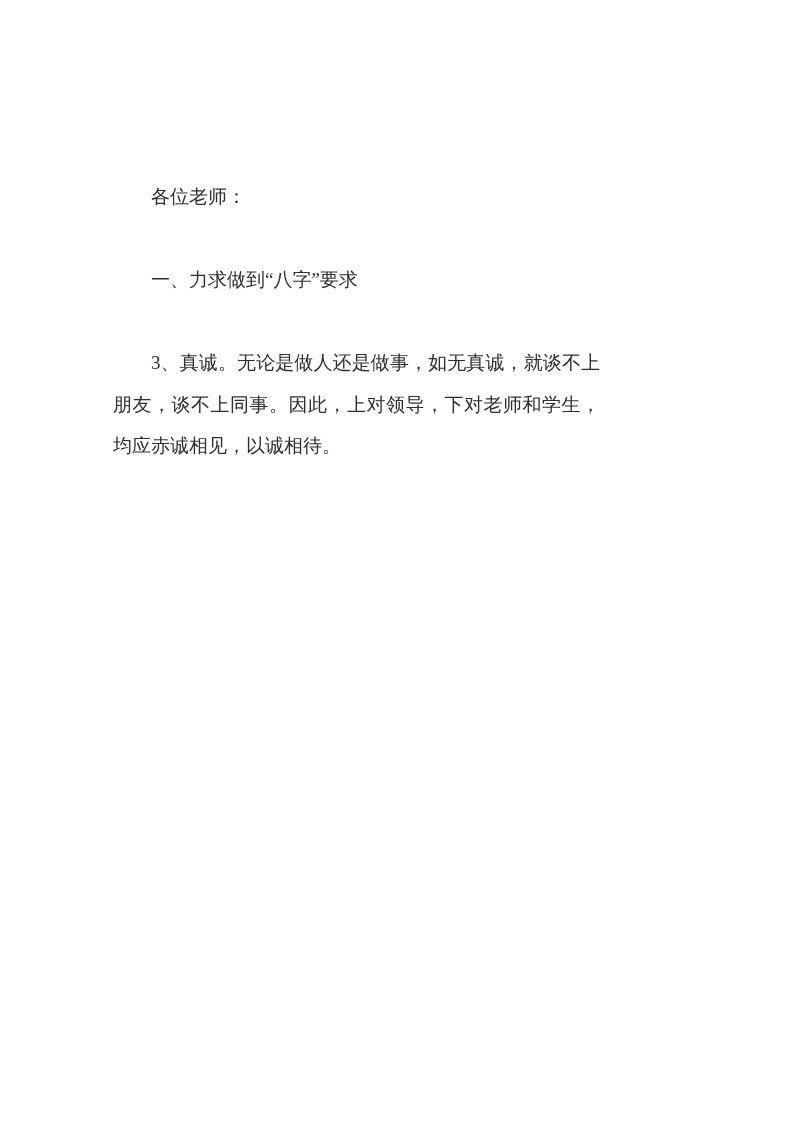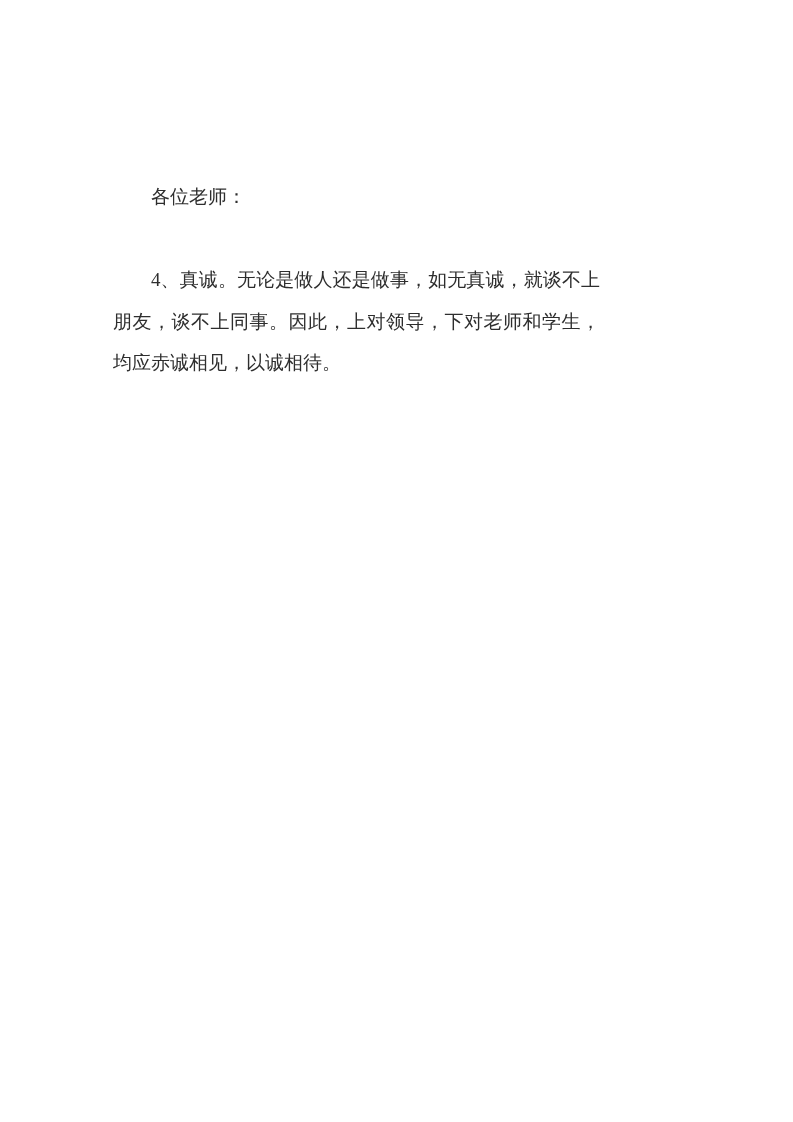--- a/index.html
+++ b/index.html
@@ -33,16 +33,17 @@
     margin-bottom: 0;
   }
 </style>
 </head>
 <body>
 
 <div class="page">
   <p>各位老师：</p>
 
 
+  <p>一、力求做到“八字”要求</p>
 
-  <p>4、真诚。无论是做人还是做事，如无真诚，就谈不上朋友，谈不上同事。因此，上对领导，下对老师和学生，均应赤诚相见，以诚相待。</p>
+  <p>3、真诚。无论是做人还是做事，如无真诚，就谈不上朋友，谈不上同事。因此，上对领导，下对老师和学生，均应赤诚相见，以诚相待。</p>
 
 </div>
 
 </body></html>

